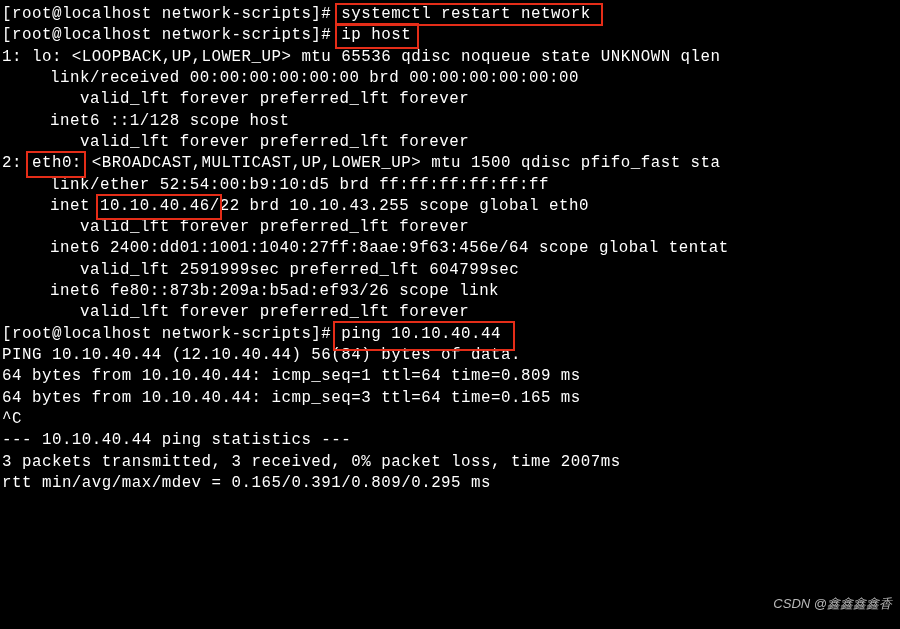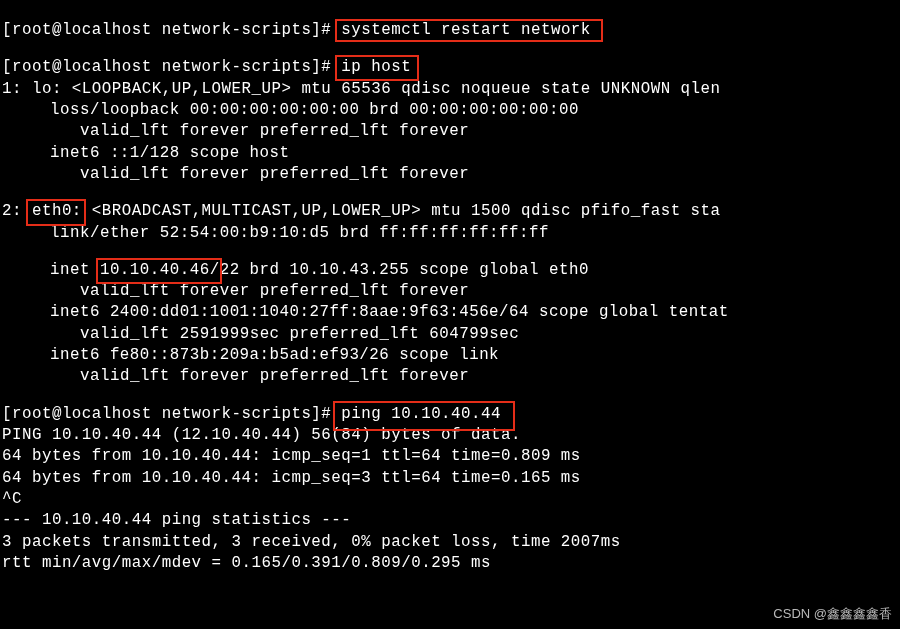--- a/index.html
+++ b/index.html
@@ -13,47 +13,48 @@
       width: 900px;
       height: 629px;
       overflow: hidden;
       padding: 4px 2px;
       position: relative;
       filter: blur(0.3px);
     }
     .line { white-space: pre; display: block; }
     .indent1 { padding-left: 48px; }
     .indent2 { padding-left: 78px; }
-    .boxwrap { position: relative; display: inline-block; margin-top: 16px; }
+    .boxwrap { position: relative; display: inline-block; }
     .redbox {
       position: absolute;
       border: 2px solid #e52d18;
       pointer-events: none;
     }
     .watermark {
       position: absolute;
       right: 8px;
-      bottom: 6px;
+      bottom: 16px;
       color: #b9b9b9;
       font-size: 13px;
       letter-spacing: 0;
       font-family: sans-serif;
+      font-style: italic;
     }
   </style>
 </head>
 <body>
 
 <div>
 
   <span class="line"><span>[root@localhost network-scripts]#</span> <span class="boxwrap"><span>systemctl restart network</span><span class="redbox" style="left:-6px;top:-1px;right:-12px;bottom:-1px;"></span></span></span>
 
   <span class="line"><span>[root@localhost network-scripts]#</span> <span class="boxwrap"><span>ip host</span><span class="redbox" style="left:-6px;top:-2px;right:-8px;bottom:-2px;"></span></span></span>
 
   <span class="line">1: lo: &lt;LOOPBACK,UP,LOWER_UP&gt; mtu 65536 qdisc noqueue state UNKNOWN qlen</span>
-  <span class="line indent1">loss/loopback 00:00:00:00:00:00 brd 00:00:00:00:00:00</span>
+  <span class="line indent1">link/received 00:00:00:00:00:00 brd 00:00:00:00:00:00</span>
   <span class="line indent2">valid_lft forever preferred_lft forever</span>
   <span class="line indent1">inet6 ::1/128 scope host</span>
   <span class="line indent2">valid_lft forever preferred_lft forever</span>
 
   <span class="line"><span>2:</span> <span class="boxwrap"><span>eth0:</span><span class="redbox" style="left:-6px;top:-2px;right:-4px;bottom:-3px;"></span></span><span> &lt;BROADCAST,MULTICAST,UP,LOWER_UP&gt; mtu 1500 qdisc pfifo_fast sta</span></span>
 
   <span class="line indent1">link/ether 52:54:00:b9:10:d5 brd ff:ff:ff:ff:ff:ff</span>
 
   <span class="line indent1"><span>inet </span><span class="boxwrap"><span>10.10.40.46/</span><span class="redbox" style="left:-4px;top:-2px;right:-2px;bottom:-3px;"></span></span><span>22 brd 10.10.43.255 scope global eth0</span></span>
 

